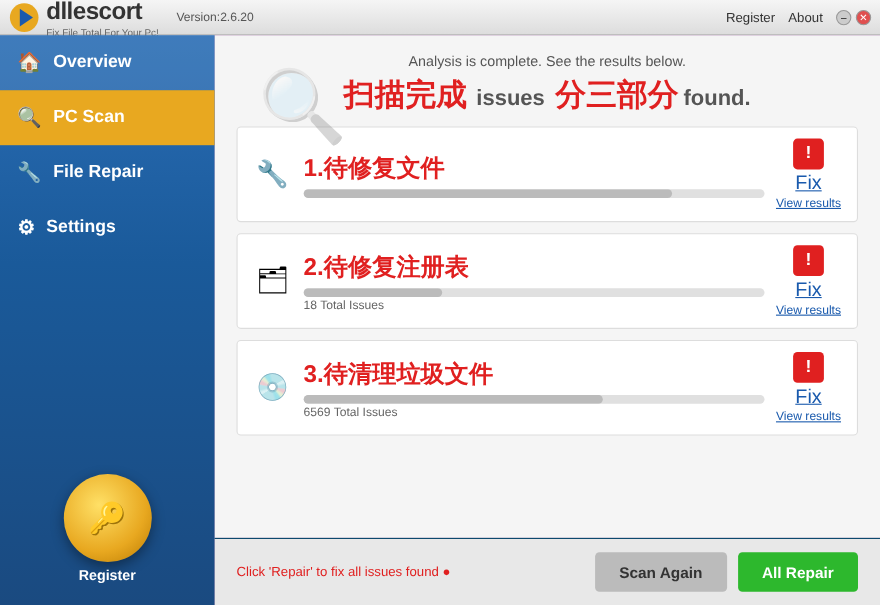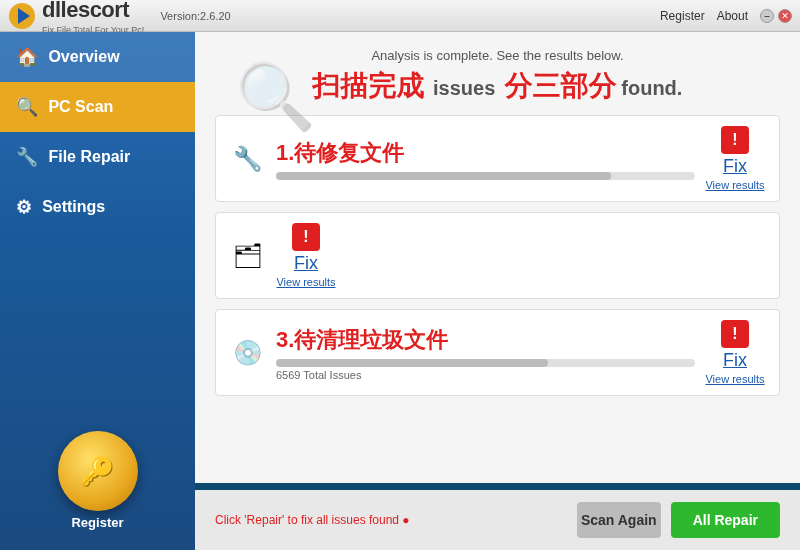--- a/index.html
+++ b/index.html
@@ -240,39 +240,39 @@
     .view-results-link {
       font-size: 11px;
       color: #1a5aad;
       cursor: pointer;
       text-decoration: underline;
     }
 
     
     .bottom-bar {
       background: #e8e8e8;
-      border-top: 7px solid #0c4a6e;
+      border-top: 1px solid #0c4a6e;
       padding: 12px 20px;
       display: flex;
       align-items: center;
       justify-content: space-between;
     }
     .repair-hint {
       font-size: 12px;
       color: #555;
     }
     .repair-hint span {
       color: #e02020;
     }
     .bottom-buttons {
       display: flex;
       gap: 10px;
     }
     .btn-scan-again {
-      padding: 10px 4px;
+      padding: 10px 22px;
       background: #bbb;
       border: none;
       border-radius: 4px;
       font-size: 14px;
       font-weight: bold;
       color: #333;
       cursor: pointer;
     }
     .btn-all-repair {
       padding: 10px 22px;
@@ -370,20 +370,29 @@
         </div>
         <div class="result-actions">
           <div class="warning-icon">!</div>
           <span class="fix-link">Fix</span>
           <span class="view-results-link">View results</span>
         </div>
       </div>
 
       <div class="result-item">
         <div class="result-icon" style="display:flex;align-items:center;justify-content:center;font-size:24px;">🗂</div>
+        <div class="result-info">
+          <div class="result-title">2.待修复注册表</div>
+          <div style="display:flex;align-items:center;gap:8px;margin-top:4px;">
+            <div class="result-progress">
+              <div class="result-progress-fill" style="width:30%;background:#bbb;"></div>
+            </div>
+          </div>
+          <div class="result-count">18 Total Issues</div>
+        </div>
         <div class="result-actions">
           <div class="warning-icon">!</div>
           <span class="fix-link">Fix</span>
           <span class="view-results-link">View results</span>
         </div>
       </div>
 
       <div class="result-item">
         <div class="result-icon" style="display:flex;align-items:center;justify-content:center;font-size:24px;">💿</div>
         <div class="result-info">

